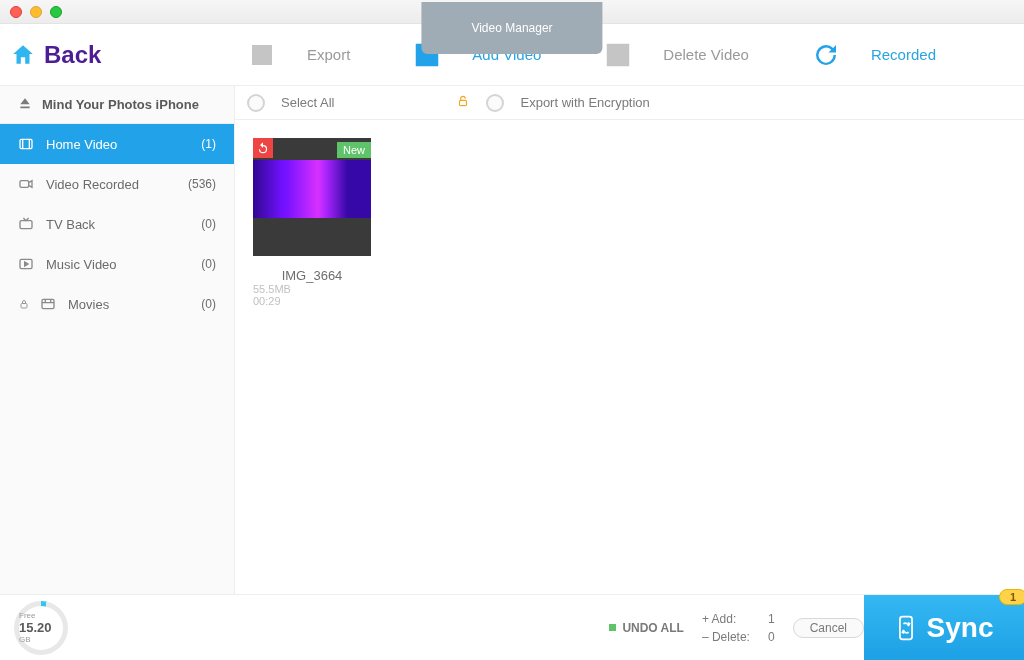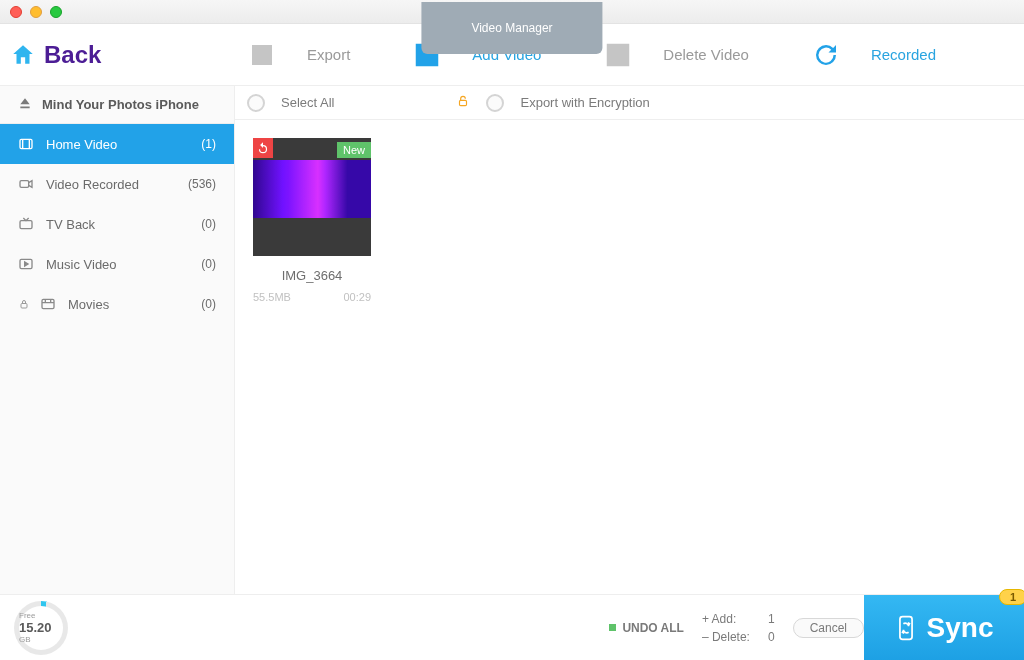--- a/index.html
+++ b/index.html
@@ -49,21 +49,21 @@
 
   
   .content{position:absolute;left:235px;right:0;top:120px;bottom:66px;padding:18px;display:flex;align-content:flex-start;}
   .thumb{width:118px;}
   .thumb .frame{width:118px;height:118px;background:#3a3a3a;position:relative;overflow:hidden;}
   .thumb .badge-new{position:absolute;top:4px;right:0;background:#5fc36a;color:#fff;font-size:11px;padding:2px 6px;}
   .thumb .badge-undo{position:absolute;top:0;left:0;width:20px;height:20px;background:#e44;display:flex;align-items:center;justify-content:center;}
   .thumb .badge-undo svg{width:14px;height:14px;fill:#fff;}
   .thumb .vid{position:absolute;top:22px;left:0;right:0;height:58px;background:linear-gradient(90deg,#2a0d6e,#6a1fd7 30%,#b73fe8 55%,#2f0e80 80%);filter:saturate(1.4) blur(.3px);}
   .thumb .name{text-align:center;font-size:13px;color:#6e6e6e;margin-top:12px;}
-  .thumb .meta{display:flex;justify-content:space-between;font-size:11px;color:#c1c1c1;margin-top:8px;}
+  .thumb .meta{display:flex;justify-content:space-between;font-size:11px;color:#c1c1c1;flex-direction:column;}
 
   
   .footer{position:absolute;left:0;right:0;bottom:0;height:66px;border-top:1px solid #eee;display:flex;align-items:center;}
   .gauge{width:54px;height:54px;border-radius:50%;margin-left:14px;background:conic-gradient(#2fc6ef 0 12deg,#e8e8e8 12deg 360deg);display:flex;align-items:center;justify-content:center;}
   .gauge .in{width:44px;height:44px;border-radius:50%;background:#fff;display:flex;flex-direction:column;justify-content:center;font-size:8px;color:#9a9a9a;}
   .gauge .in .n{font-size:13px;color:#5a5a5a;font-weight:600;}
   .stats{margin-left:18px;font-size:12px;}
   .stats .row{display:flex;align-items:center;gap:8px;height:18px;}
   .sq{width:7px;height:7px;}
   .sq.blue{background:#2fc6ef;}

